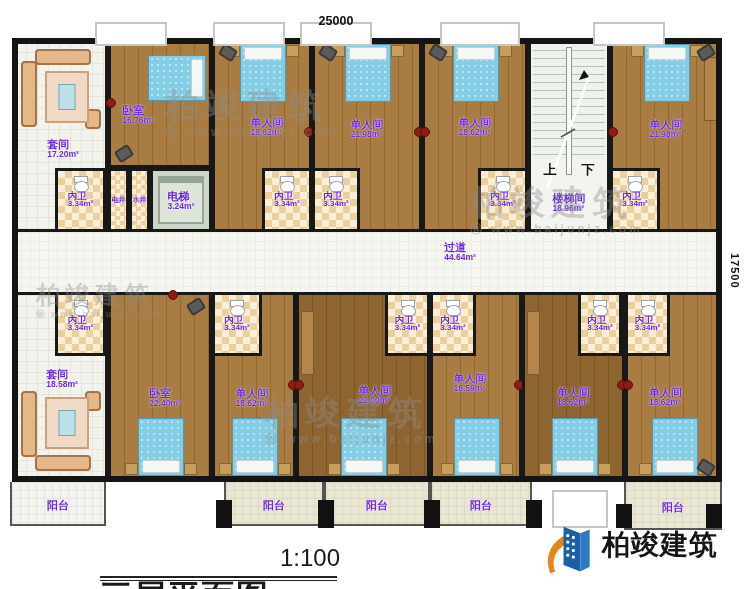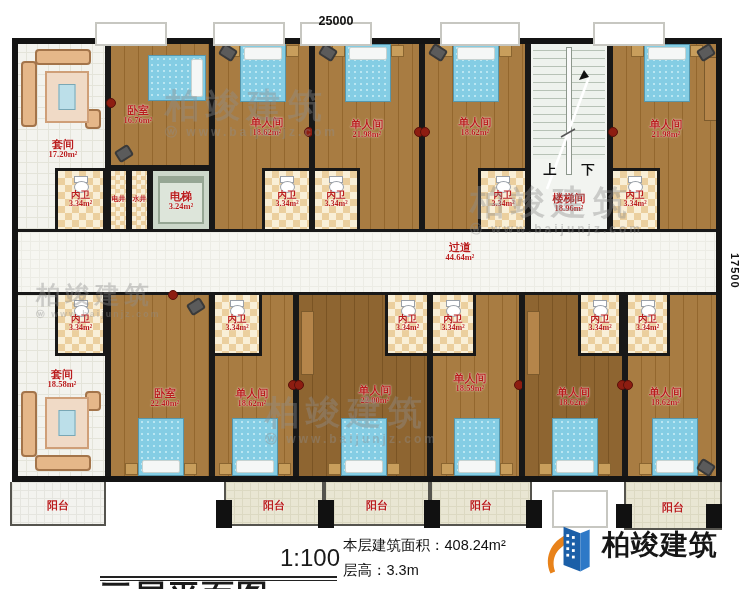--- a/index.html
+++ b/index.html
@@ -14,21 +14,21 @@
   .shaft{background:repeating-conic-gradient(#ebcf9e 0% 25%,#f9efd7 0% 50%) 0 0/9px 9px;}
   .elevator{background:#ccd7ca;}
   .elev-car{position:absolute;left:5px;right:5px;top:5px;bottom:5px;background:#dde5da;border:2px solid #96a694;border-top:7px solid #96a694;}
   .stair{background:#f2f4f0;}
   .corridor{border:none;background-color:#f6f6f1;background-image:linear-gradient(#ecece5 1px,transparent 1px),linear-gradient(90deg,#ecece5 1px,transparent 1px);background-size:9px 9px;}
   .balcony{position:absolute;box-sizing:border-box;border:2px solid #55544e;border-top:none;background-color:#e9e6d3;background-image:linear-gradient(#dcd9c2 1px,transparent 1px),linear-gradient(90deg,#dcd9c2 1px,transparent 1px);background-size:8px 8px;z-index:0;}
   .balcony.white{background-color:#f3f3ef;background-image:linear-gradient(#e5e5df 1px,transparent 1px),linear-gradient(90deg,#e5e5df 1px,transparent 1px);}
 
   #plan-outline{position:absolute;left:12px;top:38px;width:710px;height:444px;border:6px solid #141414;box-sizing:border-box;z-index:4;pointer-events:none;}
 
-  .room-label{position:absolute;transform:translate(-50%,-50%);text-align:center;color:#b91c1c;white-space:nowrap;z-index:5;line-height:1.05;text-shadow:0 0 2px rgba(255,255,255,.7),0 0 1px rgba(255,255,255,.7);pointer-events:none;font-family:Liberation Serif, serif;}
+  .room-label{position:absolute;transform:translate(-50%,-50%);text-align:left;color:#6d28d9;white-space:nowrap;z-index:5;line-height:1.05;text-shadow:0 0 2px rgba(255,255,255,.7),0 0 1px rgba(255,255,255,.7);pointer-events:none;}
   .room-label .nm{display:block;font-weight:bold;font-size:11px;}
   .room-label .ar{display:block;font-weight:bold;font-size:8.5px;margin-top:-1px;}
   .room-label.sm .nm{font-size:9.5px;}
   .room-label.sm .ar{font-size:8px;}
   .room-label.tiny .nm{font-size:7px;letter-spacing:0;}
 
   .bed{position:absolute;background-color:#84cde4;background-image:radial-gradient(#b9e6f2 1px,transparent 1px);background-size:6px 6px;border:1px solid #56twenty;border:1px solid #5796ab;z-index:3;}
   .bed-pillow{position:absolute;background:#f5f7f6;border:1px solid #c6d2d0;border-radius:2px;}
   .stand{position:absolute;width:11px;height:10px;background:#c89e5c;border:1px solid #8a6530;z-index:3;}
   .sofa{position:absolute;background:#e5b789;border:2px solid #a3744a;border-radius:4px;box-sizing:border-box;}
@@ -79,28 +79,20 @@
   <div id="bottom-window" style="left: 552px; top: 490px; width: 56px; height: 38px;"></div>
 
   <div class="dim" id="dim-top">25000</div>
   <div class="dim" id="dim-right">17500</div>
 
   <div id="title-block">
     <div id="plan-title">三层平面图</div>
     <div id="plan-scale">1:100</div>
     <div class="underline1"></div>
     <div class="underline2"></div>
-    <div id="stats">
-      <div class="row">
-        <span>本层建筑面积：</span><span>408.24m²</span>
-      </div>
-      <div class="row">
-        <span>层高：</span><span>3.3m</span>
-      </div>
-    </div>
     <div id="logo">
       <span style="position:absolute;left:0;top:0;">
         <svg width="56" height="62" viewBox="0 0 60 64">
           <path d="M8 56 C0 38 10 18 32 12 L29 23 C15 28 8 40 13 54 Z" fill="#e8821a"></path>
           <polygon points="22,6 40,13 40,54 22,47" fill="#1b5fa8"></polygon>
           <polygon points="40,13 50,9 50,49 40,54" fill="#2e79c7"></polygon>
           <g fill="#ffffff">
             <rect x="25" y="14" width="3" height="3"></rect>
               <rect x="31" y="16" width="3" height="3"></rect>
             <rect x="25" y="21" width="3" height="3"></rect>

